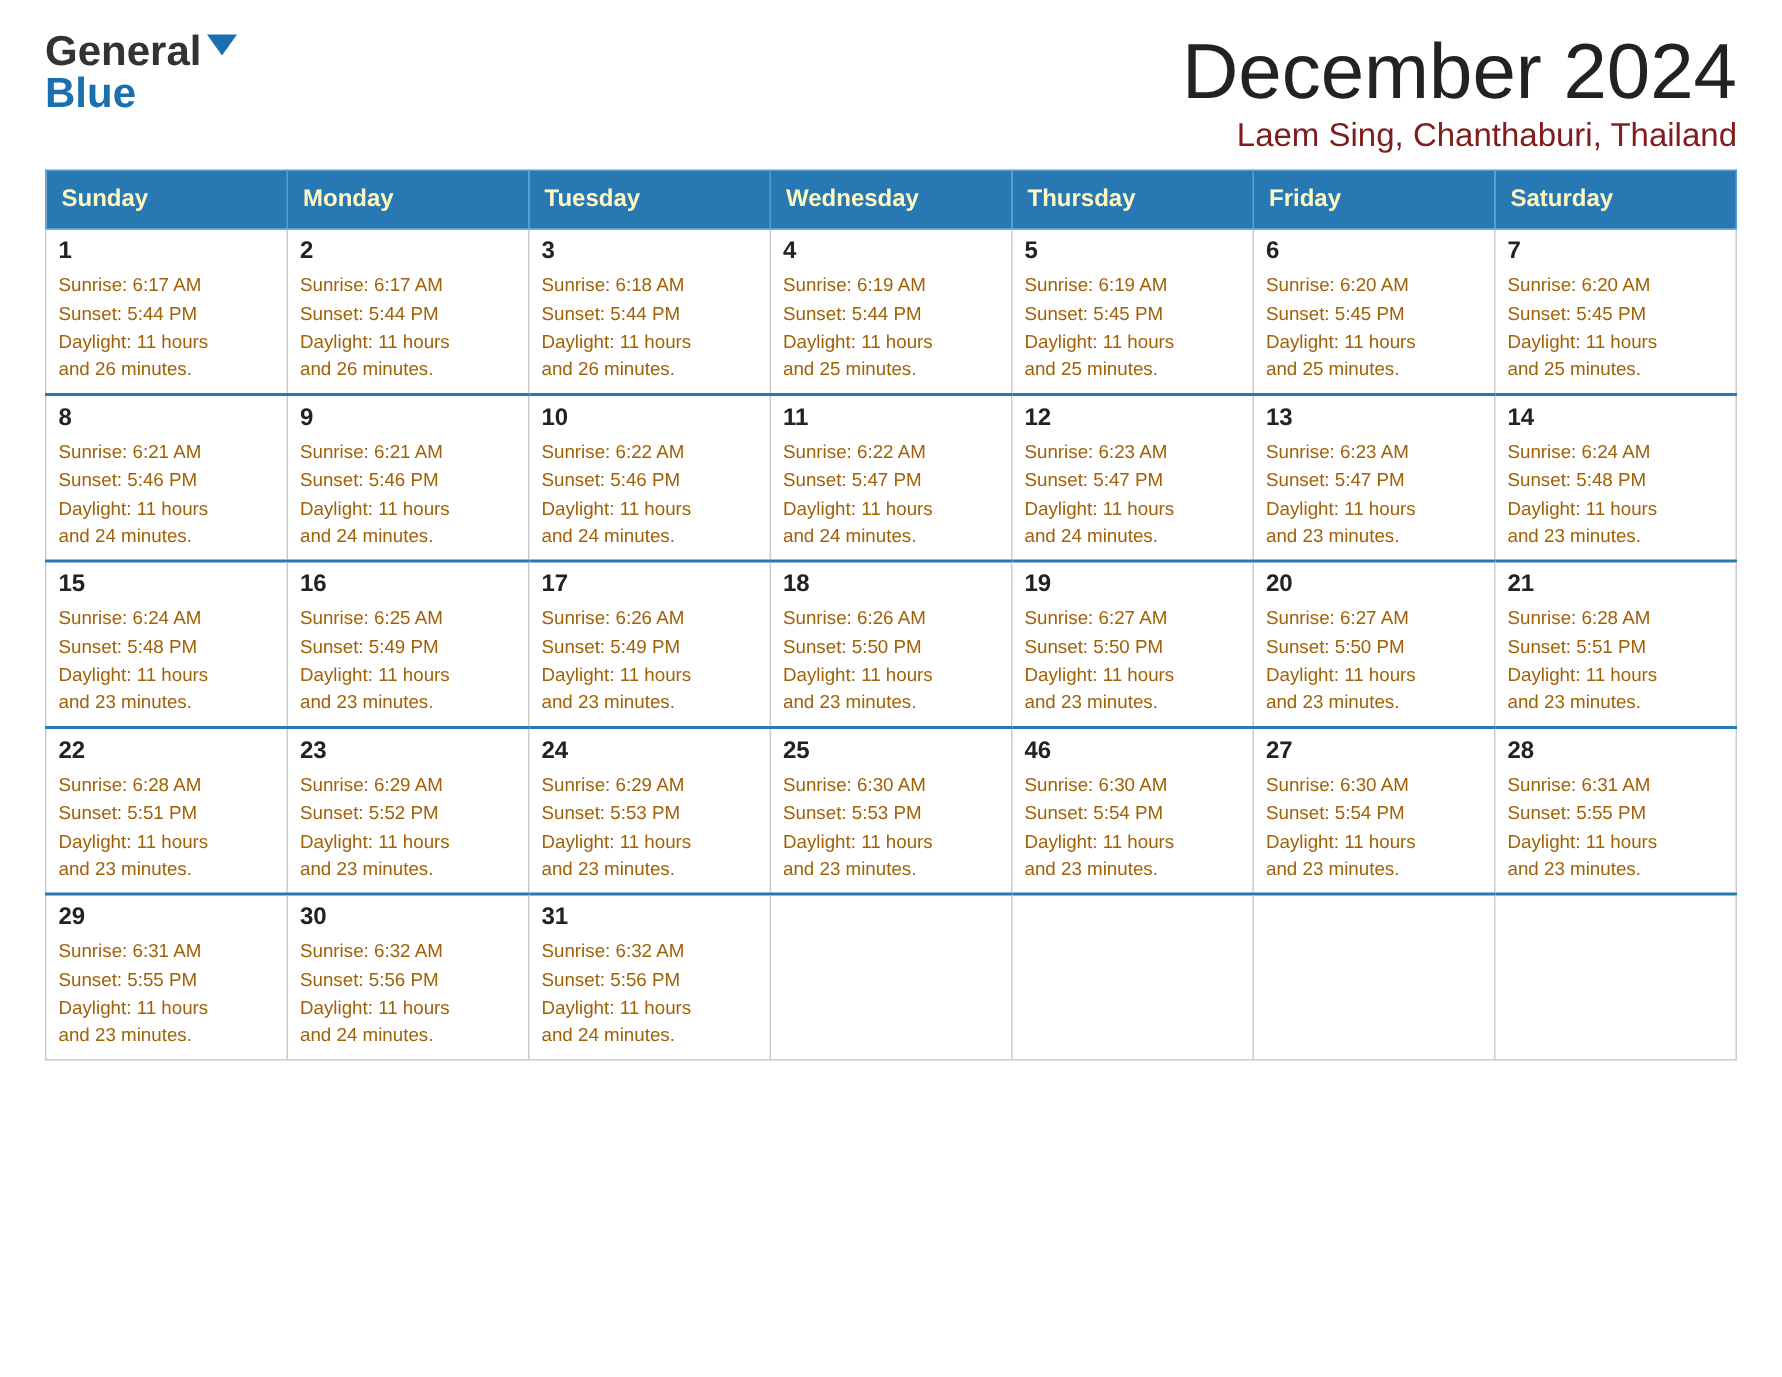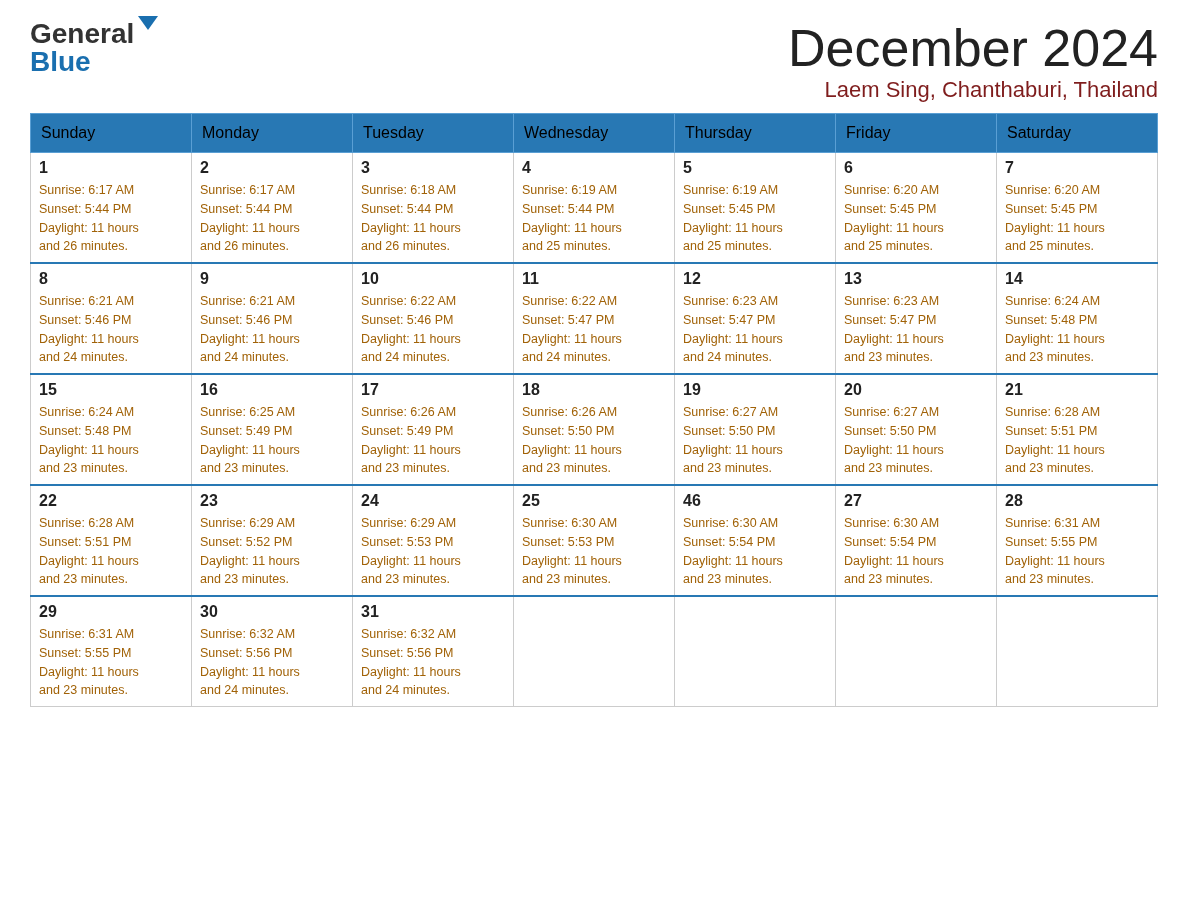--- a/index.html
+++ b/index.html
@@ -40,21 +40,21 @@
       border-left: 10px solid transparent;
       border-right: 10px solid transparent;
       border-top: 14px solid #1a6faf;
       margin-left: 4px;
       vertical-align: middle;
       position: relative;
       top: -4px;
     }
     .logo-row {
       display: flex;
-      align-items: flex-start;
+      align-items: center;
     }
     .title-block {
       text-align: right;
     }
     .title-block h1 {
       font-size: 52px;
       font-weight: normal;
       color: #222;
       line-height: 1.1;
     }
@@ -63,23 +63,23 @@
       font-weight: normal;
       color: #7f1d1d;
     }
     .calendar {
       width: 100%;
       border-collapse: collapse;
       margin-top: 6px;
     }
     .calendar thead tr th {
       background: #2878b4;
-      color: #000000;
+      color: #fef9c3;
       font-size: 16px;
-      font-weight: normal;
+      font-weight: bold;
       padding: 10px 10px;
       border: 1px solid #5a9fd4;
       text-align: left;
     }
     .calendar tbody tr td {
       border: 1px solid #ccc;
       vertical-align: top;
       padding: 6px 8px;
       font-size: 13px;
       color: #333;

